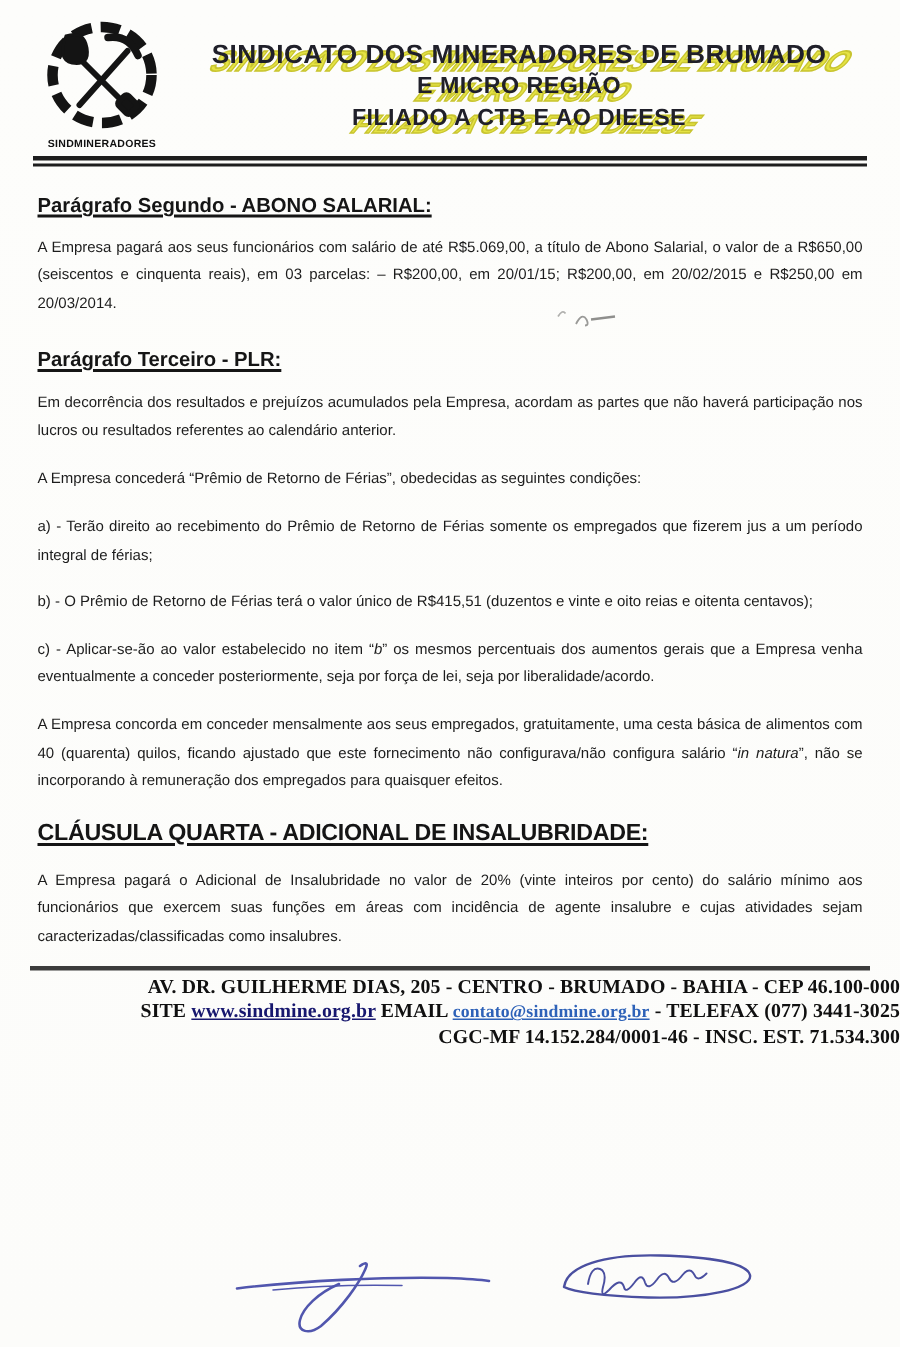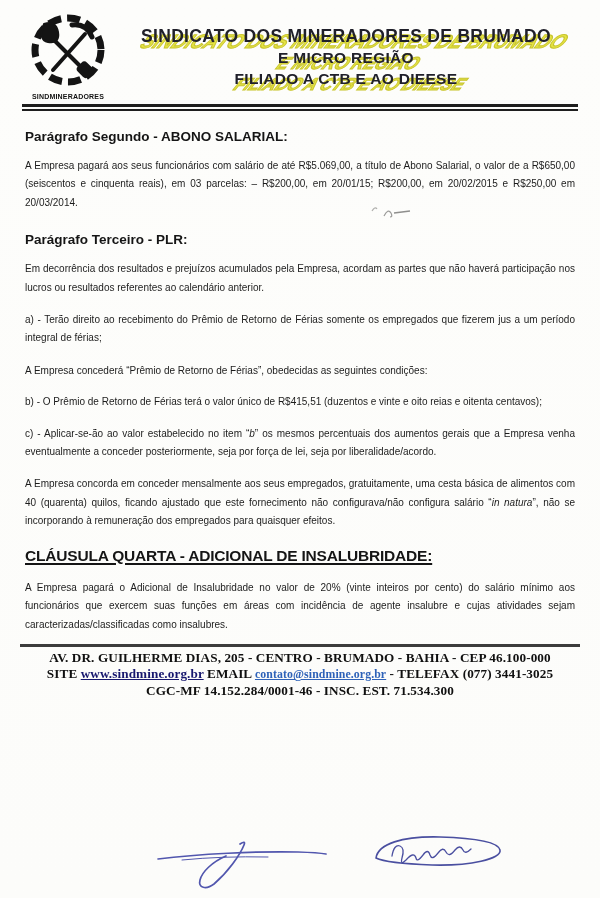--- a/index.html
+++ b/index.html
@@ -26,30 +26,30 @@
     position:absolute;left:50%;top:5px;
     transform:translateX(-48%) skewX(-32deg) scale(1.06,1.1);
     color:#e4e23a;-webkit-text-stroke:1px #c6c226;
     font-style:italic;font-weight:bold;white-space:nowrap;z-index:0;
     opacity:.95;
   }
   .t-front{position:relative;z-index:1;font-weight:bold;color:#20202a;letter-spacing:.3px;}
   .header-rule{margin:4px 22px 0 22px;height:2px;border-top:3px solid #1e1e1e;border-bottom:2px solid #1e1e1e;}
   
   .content{padding:0 25px;}
-  .h-small{font-size:13.5px;font-weight:bold;text-underline-offset:2px;text-decoration-thickness:1.5px;color:#151515;}
+  .h-small{font-size:13.5px;font-weight:bold;text-decoration:underline;text-underline-offset:2px;text-decoration-thickness:1.5px;color:#151515;}
   .h-big{font-size:15.5px;font-weight:bold;text-decoration:underline;text-underline-offset:2px;text-decoration-thickness:1.5px;color:#151515;letter-spacing:-.2px;}
   .para{font-size:10px;line-height:18.4px;text-align:justify;color:#1c1c1c;}
   .mt18{margin-top:18px;}.mt14{margin-top:14px;}.mt13{margin-top:13px;}
   .mt20{margin-top:20px;}.mt16{margin-top:16px;}
   .lead-u{font-weight:bold;text-decoration:underline;text-underline-offset:2px;}
   .ital{font-style:italic;}
   
   .footer-rule{margin:10px 20px 0 20px;border-top:3px solid #3c3c3c;}
-  .footer{font-family:"Liberation Serif",serif;font-weight:bold;text-align:center;font-size:13.2px;line-height:16.5px;margin-top:3px;color:#101010;letter-spacing:.1px;}
+  .footer{font-family:"Liberation Serif",serif;font-weight:bold;text-align:right;font-size:13.2px;line-height:16.5px;margin-top:3px;color:#101010;letter-spacing:.1px;}
   .site-link{color:#17176e;text-decoration:underline;cursor:pointer;}
   .email-link{color:#2e62b8;text-decoration:underline;font-size:11.8px;font-weight:bold;cursor:pointer;}
   
   .sig{position:absolute;}
   .sig-left{left:148px;top:838px;}
   .sig-right{left:362px;top:832px;}
   .pencil-mark{position:absolute;left:366px;top:203px;}
 </style>
 </head>
 <body>
@@ -92,22 +92,22 @@
   <div class="header-rule"></div>
 
   <div class="content">
 
     <div class="h-small mt18">Parágrafo Segundo - ABONO SALARIAL:</div>
     <p class="para mt13">A Empresa pagará aos seus funcionários com salário de até R$5.069,00, a título de Abono Salarial, o valor de a R$650,00 (seiscentos e cinquenta reais), em 03 parcelas: – R$200,00, em 20/01/15; R$200,00, em 20/02/2015 e R$250,00 em 20/03/2014.</p>
 
     <div class="h-small mt20">Parágrafo Terceiro - PLR:</div>
     <p class="para mt13">Em decorrência dos resultados e prejuízos acumulados pela Empresa, acordam as partes que não haverá participação nos lucros ou resultados referentes ao calendário anterior.</p>
 
+    <p class="para mt14">A Empresa concederá “Prêmio de Retorno de Férias”, obedecidas as seguintes condições:</p>
     <p class="para mt14">a) - Terão direito ao recebimento do Prêmio de Retorno de Férias somente os empregados que fizerem jus a um período integral de férias;</p>
-    <p class="para mt14">A Empresa concederá “Prêmio de Retorno de Férias”, obedecidas as seguintes condições:</p>
     <p class="para mt13">b) - O Prêmio de Retorno de Férias terá o valor único de R$415,51 (duzentos e vinte e oito reias e oitenta centavos);</p>
     <p class="para mt13"><span>c) - Aplicar-se-ão ao valor estabelecido no item “</span><span class="ital">b</span><span>” os mesmos percentuais dos aumentos gerais que a Empresa venha eventualmente a conceder posteriormente, seja por força de lei, seja por liberalidade/acordo.</span></p>
 
     <p class="para mt14"><span>A Empresa concorda em conceder mensalmente aos seus empregados, gratuitamente, uma cesta básica de alimentos com 40 (quarenta) quilos, ficando ajustado que este fornecimento não configurava/não configura salário “</span><span class="ital">in natura</span><span>”, não se incorporando à remuneração dos empregados para quaisquer efeitos.</span></p>
 
     <div class="h-big mt16">CLÁUSULA QUARTA - ADICIONAL DE INSALUBRIDADE:</div>
     <p class="para mt14">A Empresa pagará o Adicional de Insalubridade no valor de 20% (vinte inteiros por cento) do salário mínimo aos funcionários que exercem suas funções em áreas com incidência de agente insalubre e cujas atividades sejam caracterizadas/classificadas como insalubres.</p>
 
   </div>
 

